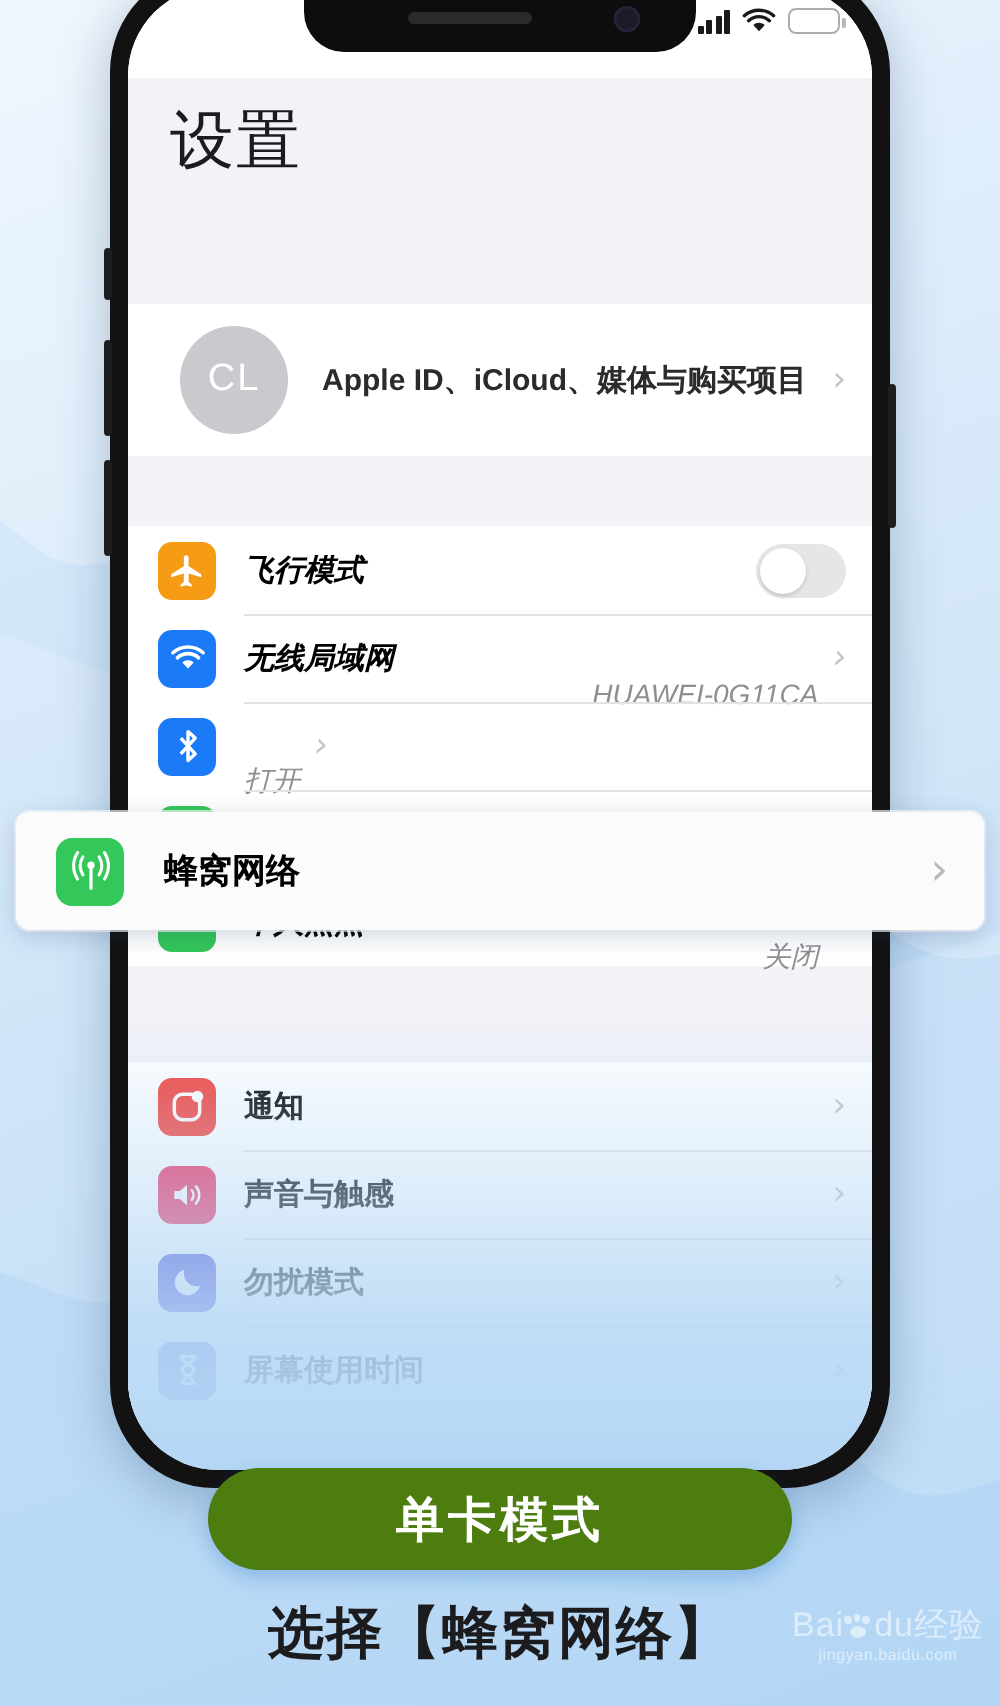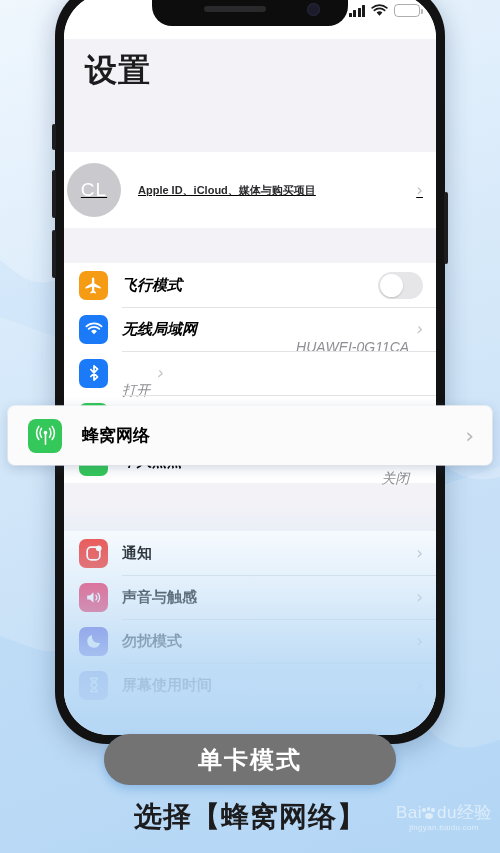--- a/index.html
+++ b/index.html
@@ -163,21 +163,21 @@
     background: #f7c033;
     border-radius: 2px;
   }
 
   
   #page-title {
     position: absolute;
     left: 21px;
     top: 56px;
     font-size: 32px;
-    font-weight: bold;
+    font-weight: normal;
     color: #1c1c1e;
     letter-spacing: 1px;
   }
 
   
   .group {
     position: absolute;
     left: 0; right: 0;
     background: #ffffff;
   }
@@ -228,24 +228,23 @@
     flex: none;
     font-family: "DejaVu Sans", sans-serif;
   }
 
   
   #account-group { top: 159px; }
   #account-row {
     height: 76px;
     display: flex;
     align-items: center;
-    padding-left: 3px;
+    padding-left: 26px;
     padding-right: 13px;
     box-sizing: border-box;
-    text-decoration: underline;
   }
   #avatar {
     width: 54px; height: 54px;
     border-radius: 50%;
     background: #c9c9ce;
     color: #fff;
     font-size: 19px;
     letter-spacing: 1px;
     display: flex;
     align-items: center;
@@ -254,21 +253,21 @@
     margin-right: 17px;
   }
   #account-text { flex: 1; }
   #account-name {
     font-size: 19px;
     font-weight: bold;
     color: #000;
     margin-bottom: 4px;
   }
   #account-sub {
-    font-size: 11px;
+    font-size: 15px;
     color: #2b2b2e;
     font-weight: bold;
   }
 
   
   .toggle {
     width: 45px; height: 27px;
     border-radius: 14px;
     background: #e6e6e9;
     position: relative;
@@ -327,21 +326,21 @@
   #callout .chev { font-size: 22px; color: #b9b9bd; }
 
   
   #cta {
     position: absolute;
     left: 104px;
     top: 734px;
     width: 292px;
     height: 51px;
     border-radius: 26px;
-    background: #737373;
+    background: #4d7c0f;
     color: #fff;
     font-size: 24px;
     font-weight: bold;
     letter-spacing: 2px;
     display: flex;
     align-items: center;
     justify-content: center;
     box-shadow: 0 4px 10px rgba(18,100,190,0.28);
     z-index: 30;
   }

